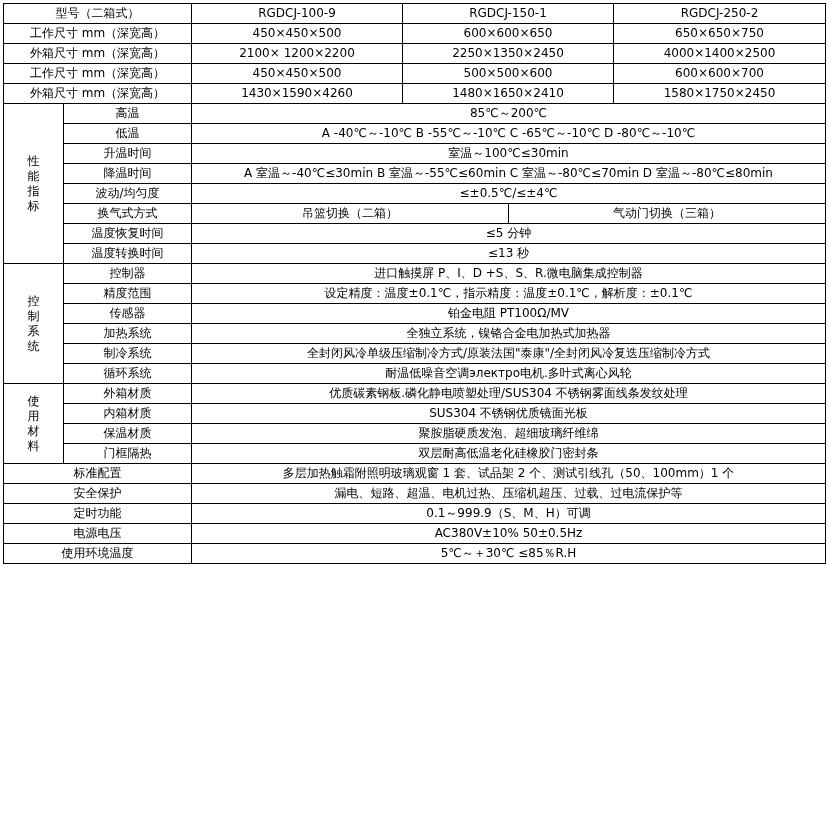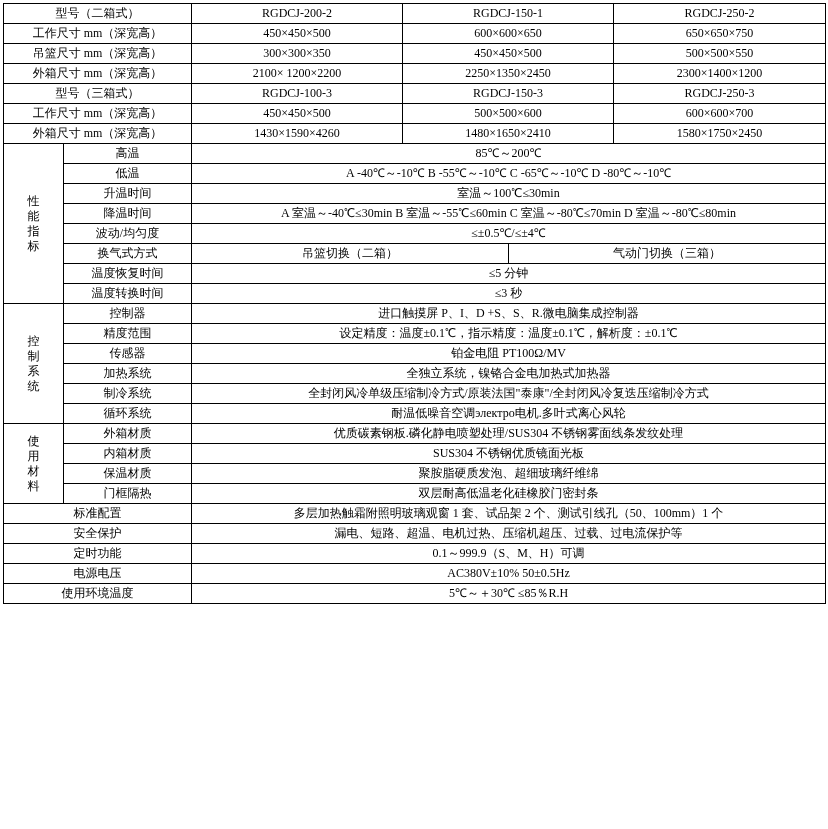--- a/index.html
+++ b/index.html
@@ -11,21 +11,20 @@
     width: 828px;
     height: 829px;
     font-family: "DejaVu Sans", "Liberation Sans", sans-serif;
     font-size: 12px;
     color: #000000;
     overflow: hidden;
   }
   #sheet {
     width: 822px;
     margin: 3px auto 0 auto;
-    font-family: Liberation Serif, serif;
   }
   table.spec {
     width: 822px;
     border-collapse: collapse;
     table-layout: fixed;
   }
   table.spec td, table.spec th {
     border: 1px solid #000000;
     text-align: center;
     vertical-align: middle;
@@ -66,49 +65,37 @@
   <table class="spec">
     <colgroup>
       <col style="width:188px">
         <col style="width:211px">
         <col style="width:211px">
         <col style="width:212px">
     </colgroup>
     <tbody>
       <tr>
         <td class="hdr">型号（二箱式）</td>
-        <td class="hdr">RGDCJ-200-2</td>
+        <td class="hdr">RGDCJ-100-9</td>
         <td class="hdr">RGDCJ-150-1</td>
         <td class="hdr">RGDCJ-250-2</td>
       </tr>
       <tr>
         <td class="rowlabel">工作尺寸 mm（深宽高）</td>
         <td class="val">450×450×500</td>
         <td class="val">600×600×650</td>
         <td class="val">650×650×750</td>
       </tr>
       <tr>
-        <td class="rowlabel">吊篮尺寸 mm（深宽高）</td>
-        <td class="val">300×300×350</td>
-        <td class="val">450×450×500</td>
-        <td class="val">500×500×550</td>
-      </tr>
-      <tr>
         <td class="rowlabel">外箱尺寸 mm（深宽高）</td>
         <td class="val">2100× 1200×2200</td>
         <td class="val">2250×1350×2450</td>
-        <td class="val">2300×1400×1200</td>
-      </tr>
-
-      <tr>
-        <td class="hdr">型号（三箱式）</td>
-        <td class="hdr">RGDCJ-100-3</td>
-        <td class="hdr">RGDCJ-150-3</td>
-        <td class="hdr">RGDCJ-250-3</td>
-      </tr>
+        <td class="val">4000×1400×2500</td>
+      </tr>
+
       <tr>
         <td class="rowlabel">工作尺寸 mm（深宽高）</td>
         <td class="val">450×450×500</td>
         <td class="val">500×500×600</td>
         <td class="val">600×600×700</td>
       </tr>
       <tr>
         <td class="rowlabel">外箱尺寸 mm（深宽高）</td>
         <td class="val">1430×1590×4260</td>
         <td class="val">1480×1650×2410</td>
@@ -156,21 +143,21 @@
         <td class="sublabel">换气式方式</td>
         <td class="val">吊篮切换（二箱）</td>
         <td class="val">气动门切换（三箱）</td>
       </tr>
       <tr>
         <td class="sublabel">温度恢复时间</td>
         <td class="val" colspan="2">≤5 分钟</td>
       </tr>
       <tr>
         <td class="sublabel">温度转换时间</td>
-        <td class="val" colspan="2">≤3  秒</td>
+        <td class="val" colspan="2">≤13  秒</td>
       </tr>
 
       <tr>
         <td class="vertlabel" rowspan="6">
           <span>控</span>
           <span>制</span>
           <span>系</span>
           <span>统</span>
         </td>
         <td class="sublabel">控制器</td>

